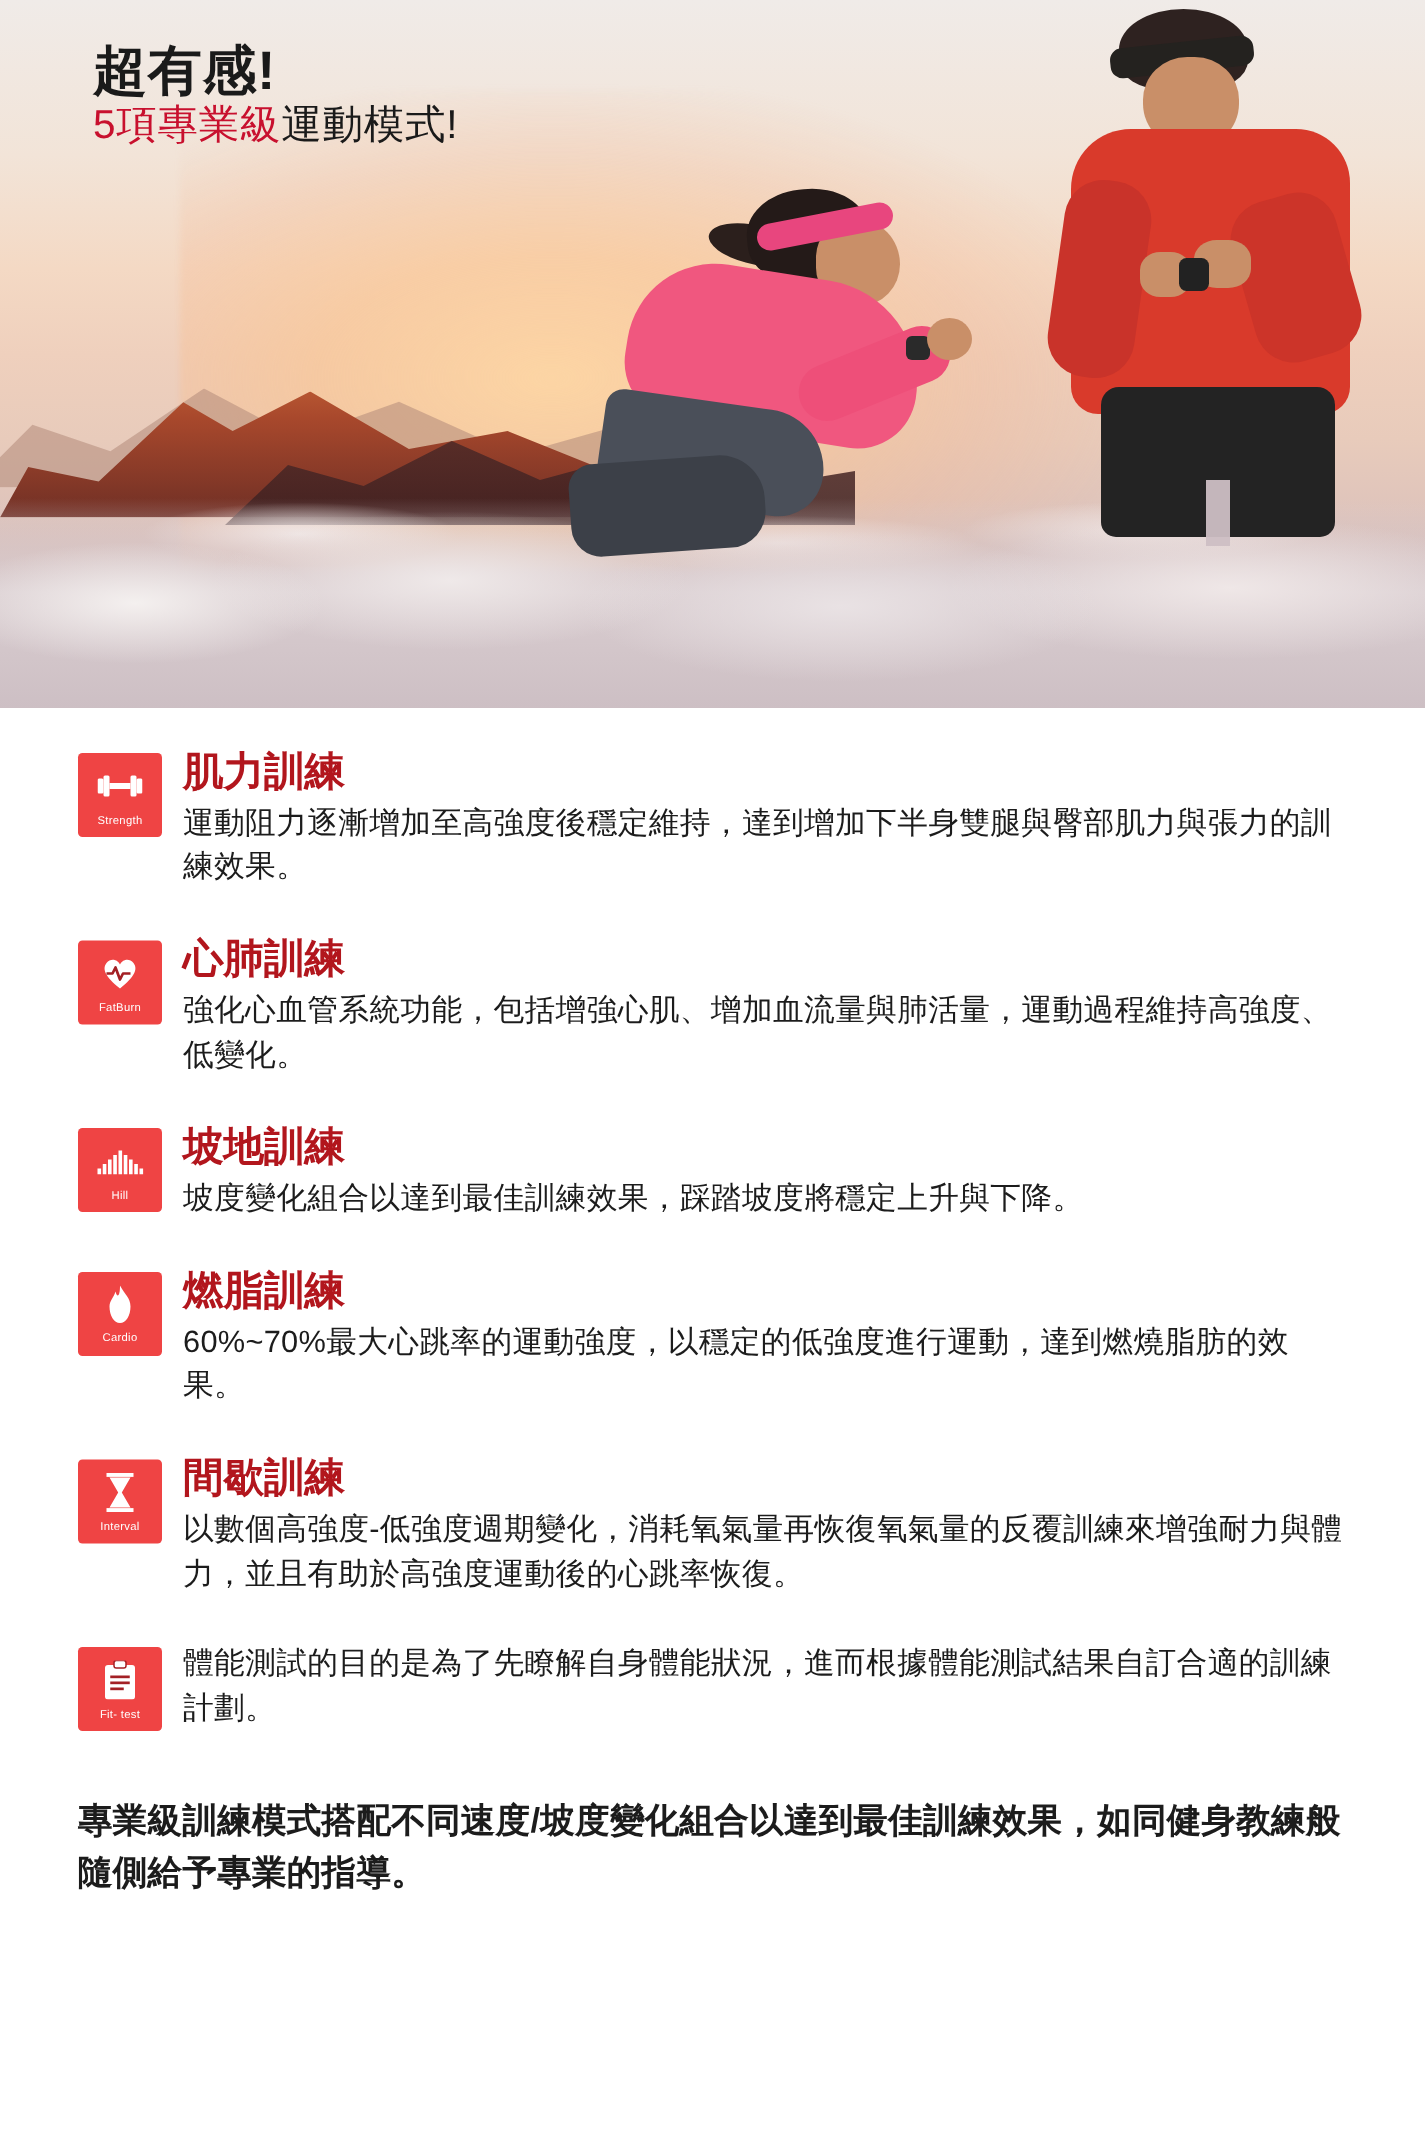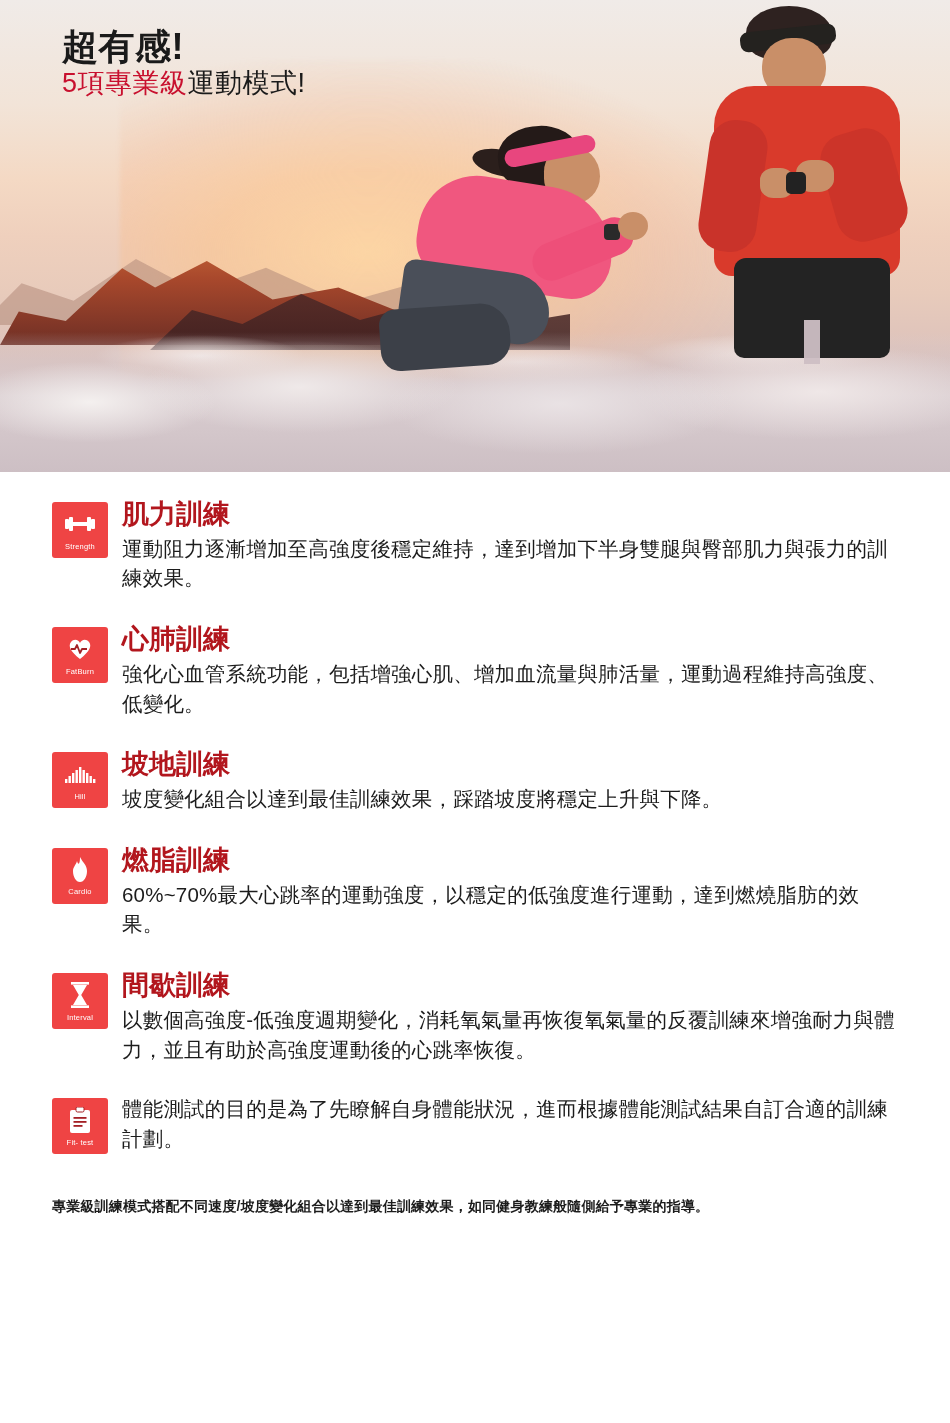--- a/index.html
+++ b/index.html
@@ -203,21 +203,21 @@
   .feature-desc {
     font-size: 20.5px;
     line-height: 1.45;
     color: #1c1c1c;
     margin: 0;
     letter-spacing: .2px;
   }
 
   .footer-note {
     padding: 6px 52px 34px 52px;
-    font-size: 14px;
+    font-size: 23px;
     line-height: 1.5;
     font-weight: bold;
     color: #1c1c1c;
     letter-spacing: .2px;
   }
 </style>
 </head>
 <body>
 
 <div class="hero">

